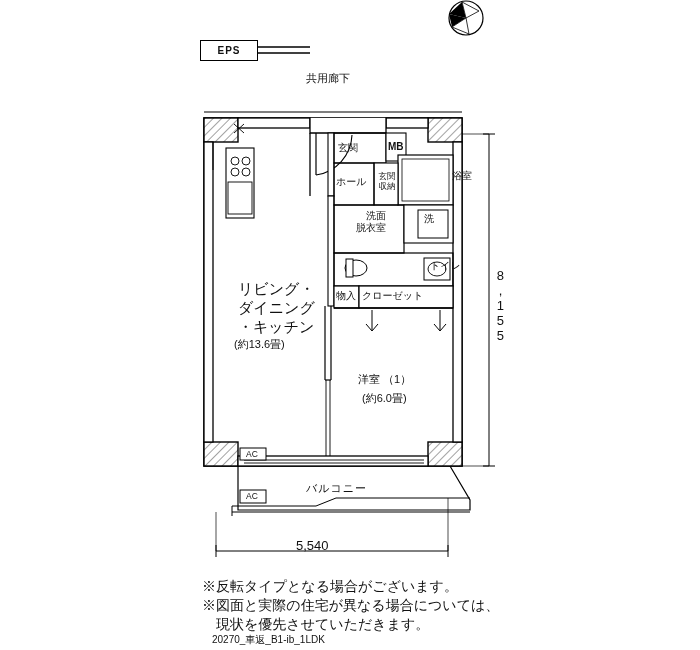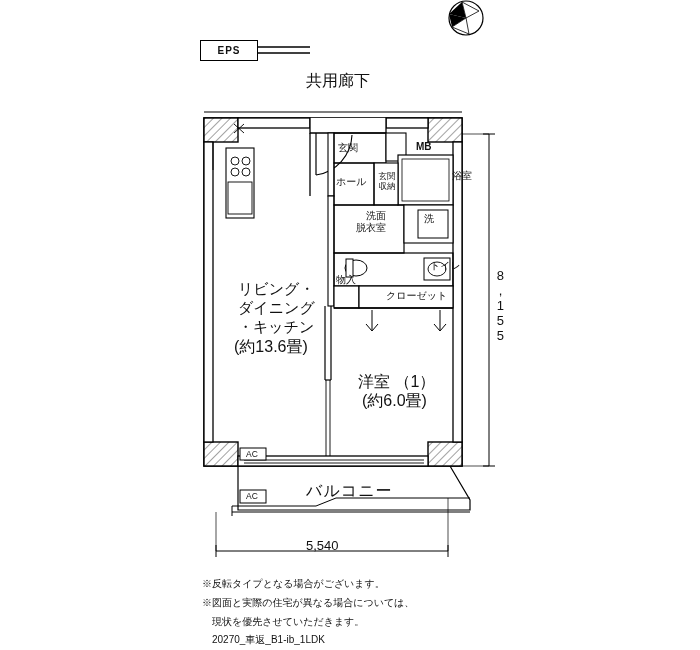--- a/index.html
+++ b/index.html
@@ -15,27 +15,27 @@
   .txt{position:absolute;white-space:pre;line-height:1.15;}
   .vtxt{position:absolute;white-space:pre;line-height:1.15;}
   
   #eps{
     position:absolute;left:200px;top:40px;width:56px;height:19px;
     border:1.6px solid #000;background:#fff;
     font-size:10px;font-weight:bold;letter-spacing:1px;
     display:flex;align-items:center;justify-content:center;
   }
 
-  .lbl{font-size:16px;}
+  .lbl{font-size:11px;}
   .lbl-sm{font-size:10px;}
   .lbl-xs{font-size:8.5px;}
   .lbl-big{font-size:15px;}
 
   .dim{font-size:13px;}
-  .note{font-size:10px;line-height:1.5;}
+  .note{font-size:14px;line-height:1.5;}
   .code{font-size:10px;}
 
   
   .vert{writing-mode:vertical-rl;text-orientation:upright;}
 
   svg{display:block;}
 </style>
 </head>
 <body>
 
@@ -163,45 +163,45 @@
 </svg>
 </div>
 
 <div id="eps">
   <span>EPS</span>
 </div>
 
 <div class="txt lbl" style="left:306px;top:72px;">共用廊下</div>
 
 <div class="txt lbl-sm" style="left:338px;top:142px;">玄関</div>
-<div class="txt lbl-sm" style="left:388px;top:141px;font-weight:bold;padding-left:28px;">MB</div>
+<div class="txt lbl-sm" style="left:388px;top:141px;font-weight:bold;">MB</div>
 <div class="txt lbl-sm" style="left:336px;top:176px;">ホール</div>
 <div class="txt lbl-xs" style="left:376px;top:172px;text-align:center;width:22px;">玄関
 収納</div>
 <div class="txt lbl-sm" style="left:408px;top:170px;margin-left:44px;">浴室</div>
 
 <div class="txt lbl-sm" style="left:346px;top:210px;text-align:right;width:40px;">洗面
 脱衣室</div>
 <div class="txt lbl-sm" style="left:424px;top:213px;">洗</div>
 <div class="txt lbl-sm" style="left:386px;top:260px;margin-left:44px;">トイレ</div>
 
 <div class="txt lbl-big" style="left:238px;top:280px;">リビング・</div>
 <div class="txt lbl-big" style="left:238px;top:299px;">ダイニング</div>
 <div class="txt lbl-big" style="left:238px;top:318px;">・キッチン</div>
 <div class="txt lbl" style="left:234px;top:338px;">(約13.6畳)</div>
 
-<div class="txt lbl-sm" style="left:336px;top:274px;text-align:right;">物入</div>
-<div class="txt lbl-sm" style="left:386px;top:290px;">クローゼット</div>
+<div class="txt lbl-sm" style="left:336px;top:290px;text-align:right;">物入</div>
+<div class="txt lbl-sm" style="left:362px;top:290px;">クローゼット</div>
 
 <div class="txt lbl" style="left:358px;top:373px;">洋室 （1）</div>
 <div class="txt lbl" style="left:362px;top:392px;">(約6.0畳)</div>
 
 <div class="txt lbl" style="left:306px;top:482px;letter-spacing:1px;">バルコニー</div>
 <div class="txt lbl-xs" style="left:246px;top:450px;">AC</div>
 <div class="txt lbl-xs" style="left:246px;top:492px;">AC</div>
 
 <div class="vtxt dim vert" style="left:492px;top:268px;">8,155</div>
-<div class="txt dim" style="left:306px;top:539px;">5,540</div>
+<div class="txt dim" style="left:296px;top:539px;">5,540</div>
 
 <div class="txt note" style="left:202px;top:576px;">※反転タイプとなる場合がございます。</div>
 <div class="txt note" style="left:202px;top:595px;">※図面と実際の住宅が異なる場合については、</div>
 <div class="txt note" style="left:202px;top:614px;">　現状を優先させていただきます。</div>
 <div class="txt code" style="left:212px;top:634px;">20270_車返_B1-ib_1LDK</div>
 
 </body></html>

